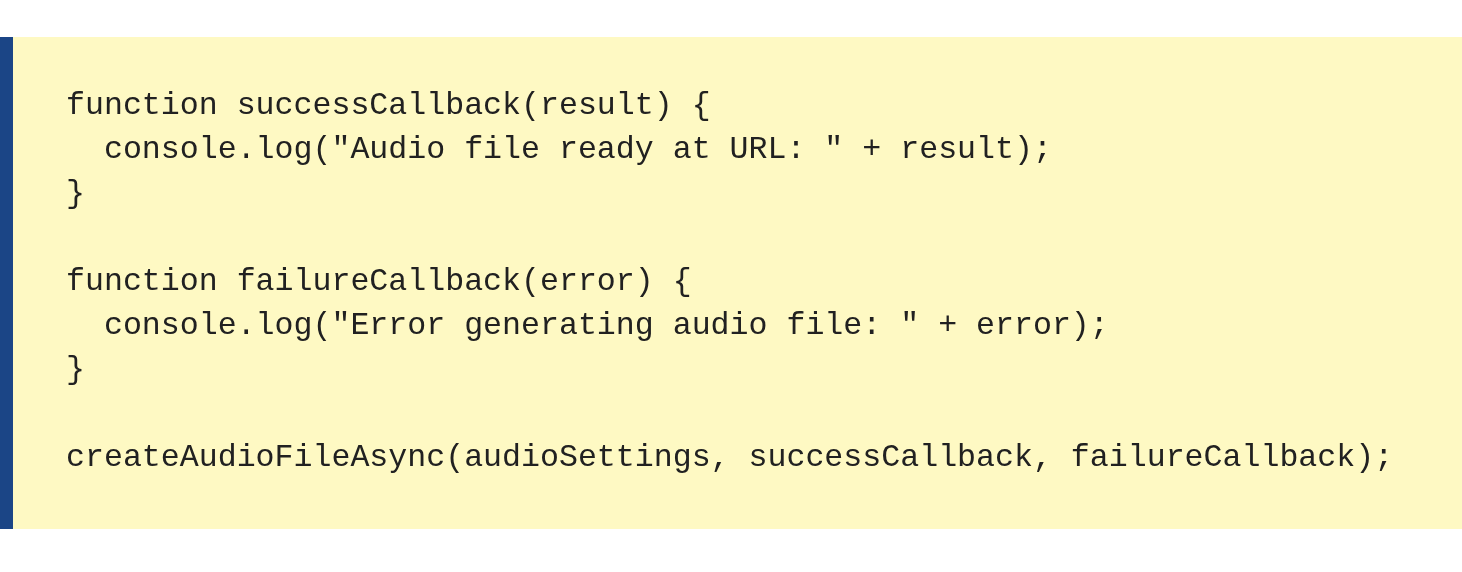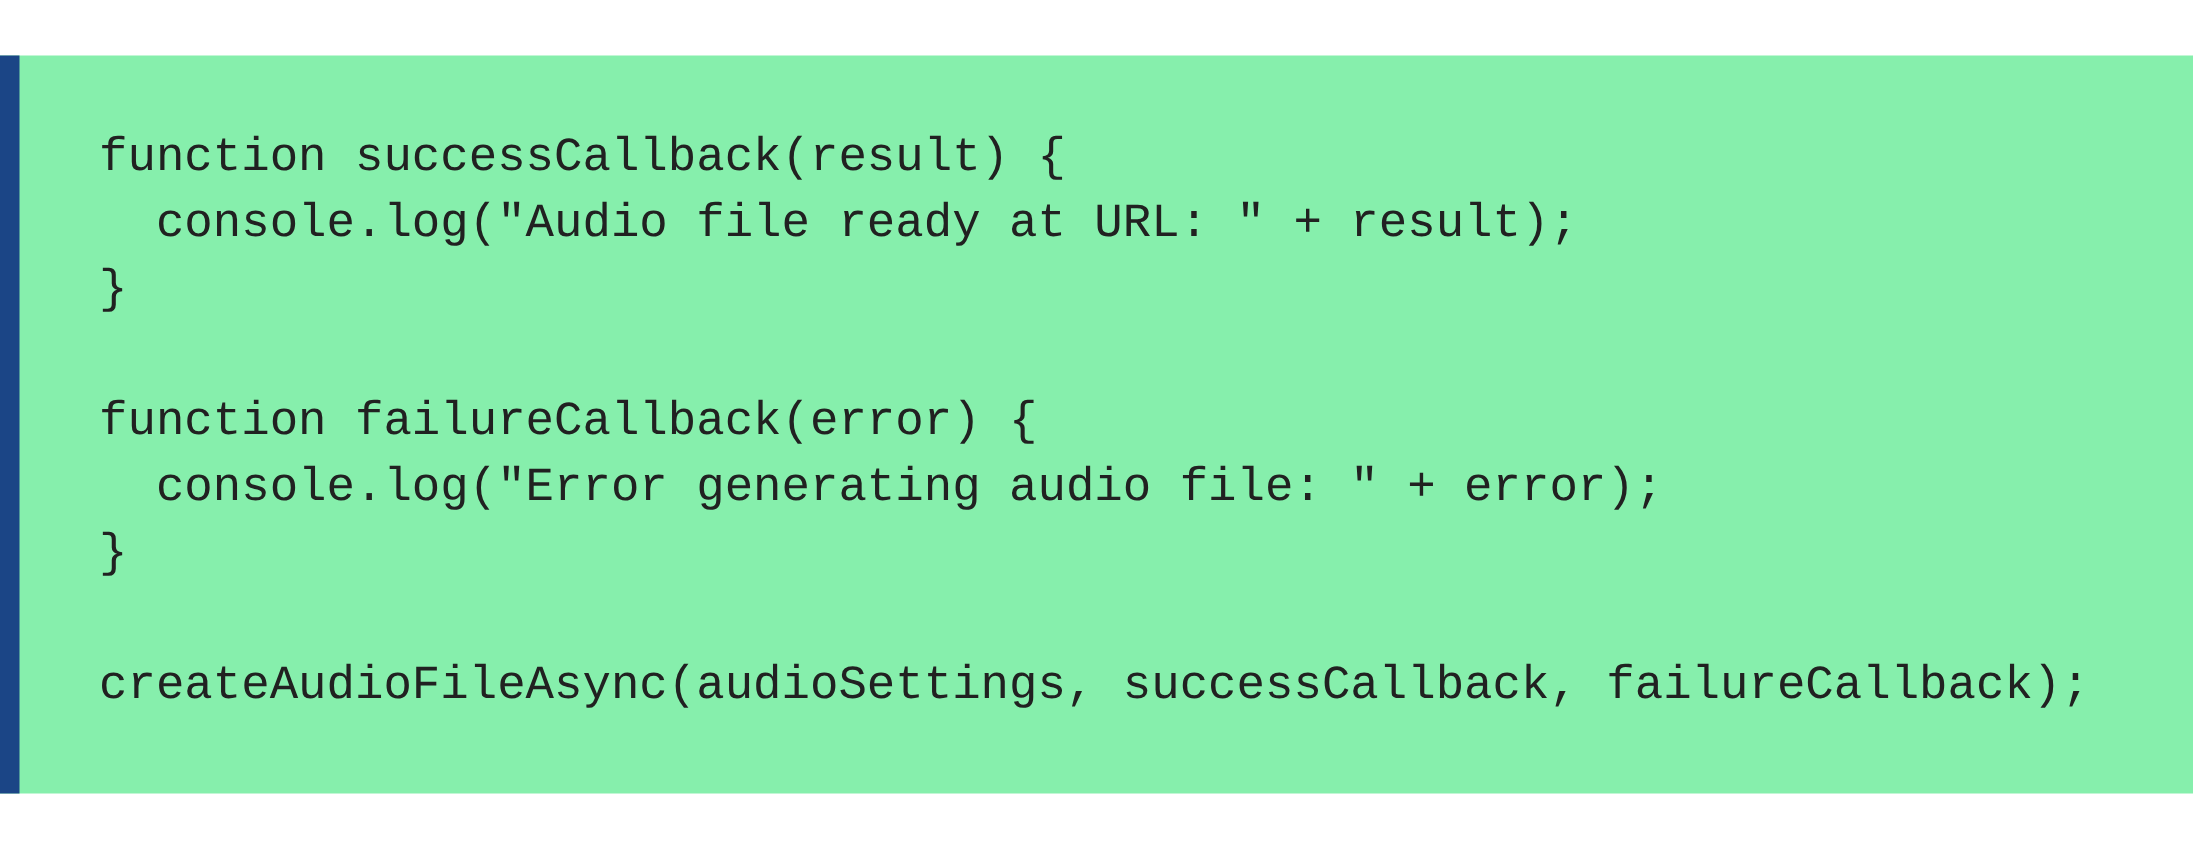--- a/index.html
+++ b/index.html
@@ -14,21 +14,21 @@
     overflow: hidden;
     font-family: "Liberation Sans", sans-serif;
   }
   .code-block {
     position: absolute;
     top: 37px;
     left: 0;
     width: 1462px;
     height: 492px;
     box-sizing: border-box;
-    background: #86efac;
+    background: #fef9c3;
     border-left: 13px solid #1b4586;
     padding: 47px 20px 0 53px;
     margin: 0;
     overflow: hidden;
   }
   .code-block code {
     display: block;
     font-family: "Liberation Mono", "DejaVu Sans Mono", monospace;
     font-size: 31.6px;
     line-height: 44px;

